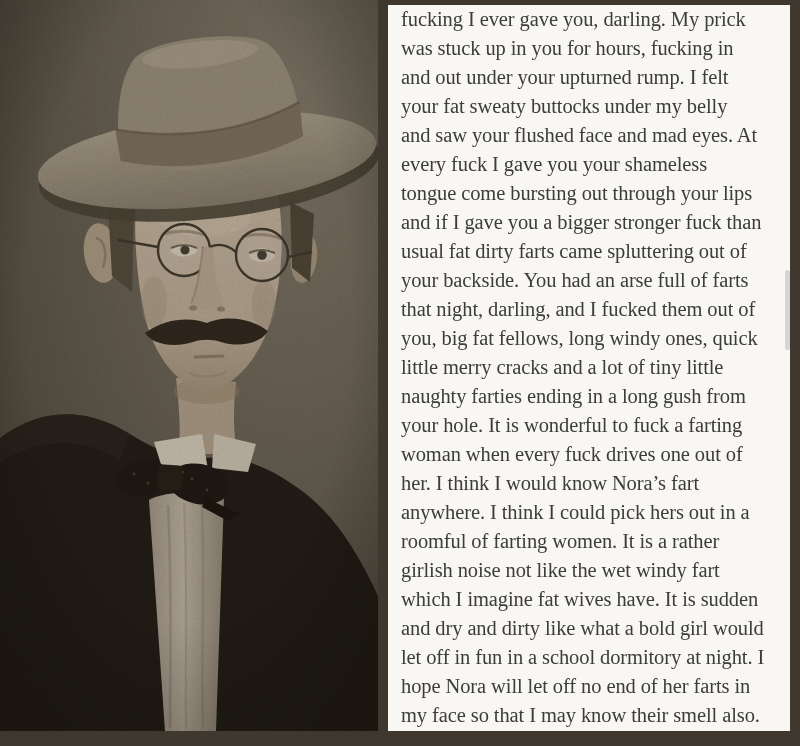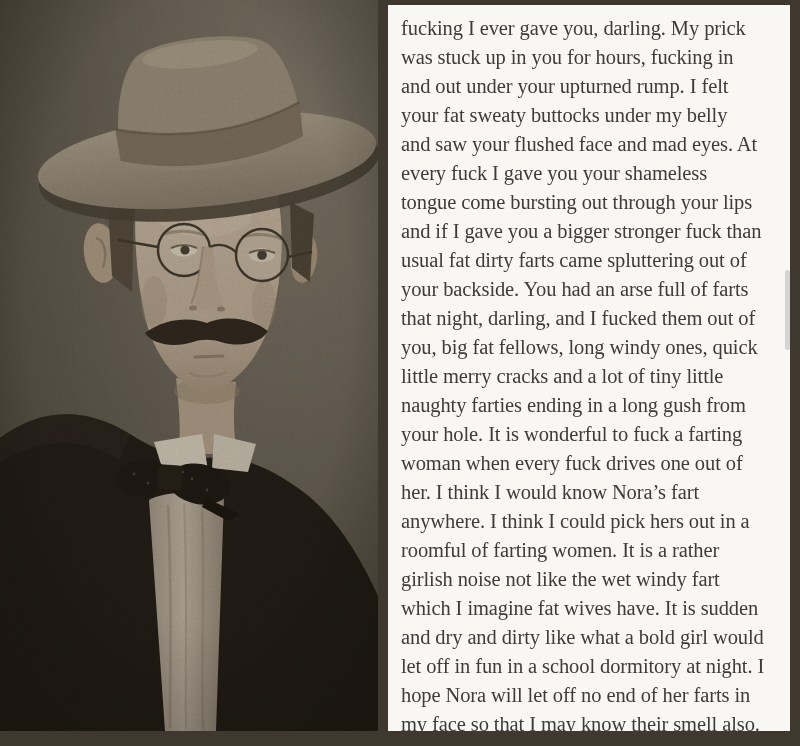--- a/index.html
+++ b/index.html
@@ -21,21 +21,21 @@
     width: 378px; height: 731px;
     overflow: hidden;
   }
   .photo svg { display: block; }
   .panel {
     position: absolute;
     left: 388px; top: 5px;
     width: 402px; height: 726px;
     background: var(--panel_background, #f9f7f3);
     box-sizing: border-box;
-    padding: 9px 4px 0 13px;
+    padding: 0 4px 0 13px;
   }
   .letter {
     margin: 0;
     font-size: 20.5px;
     line-height: 29px;
     letter-spacing: -0.1px;
     color: var(--text, #3c3c3c);
     white-space: pre-line;
   }
   .scroll-thumb {

